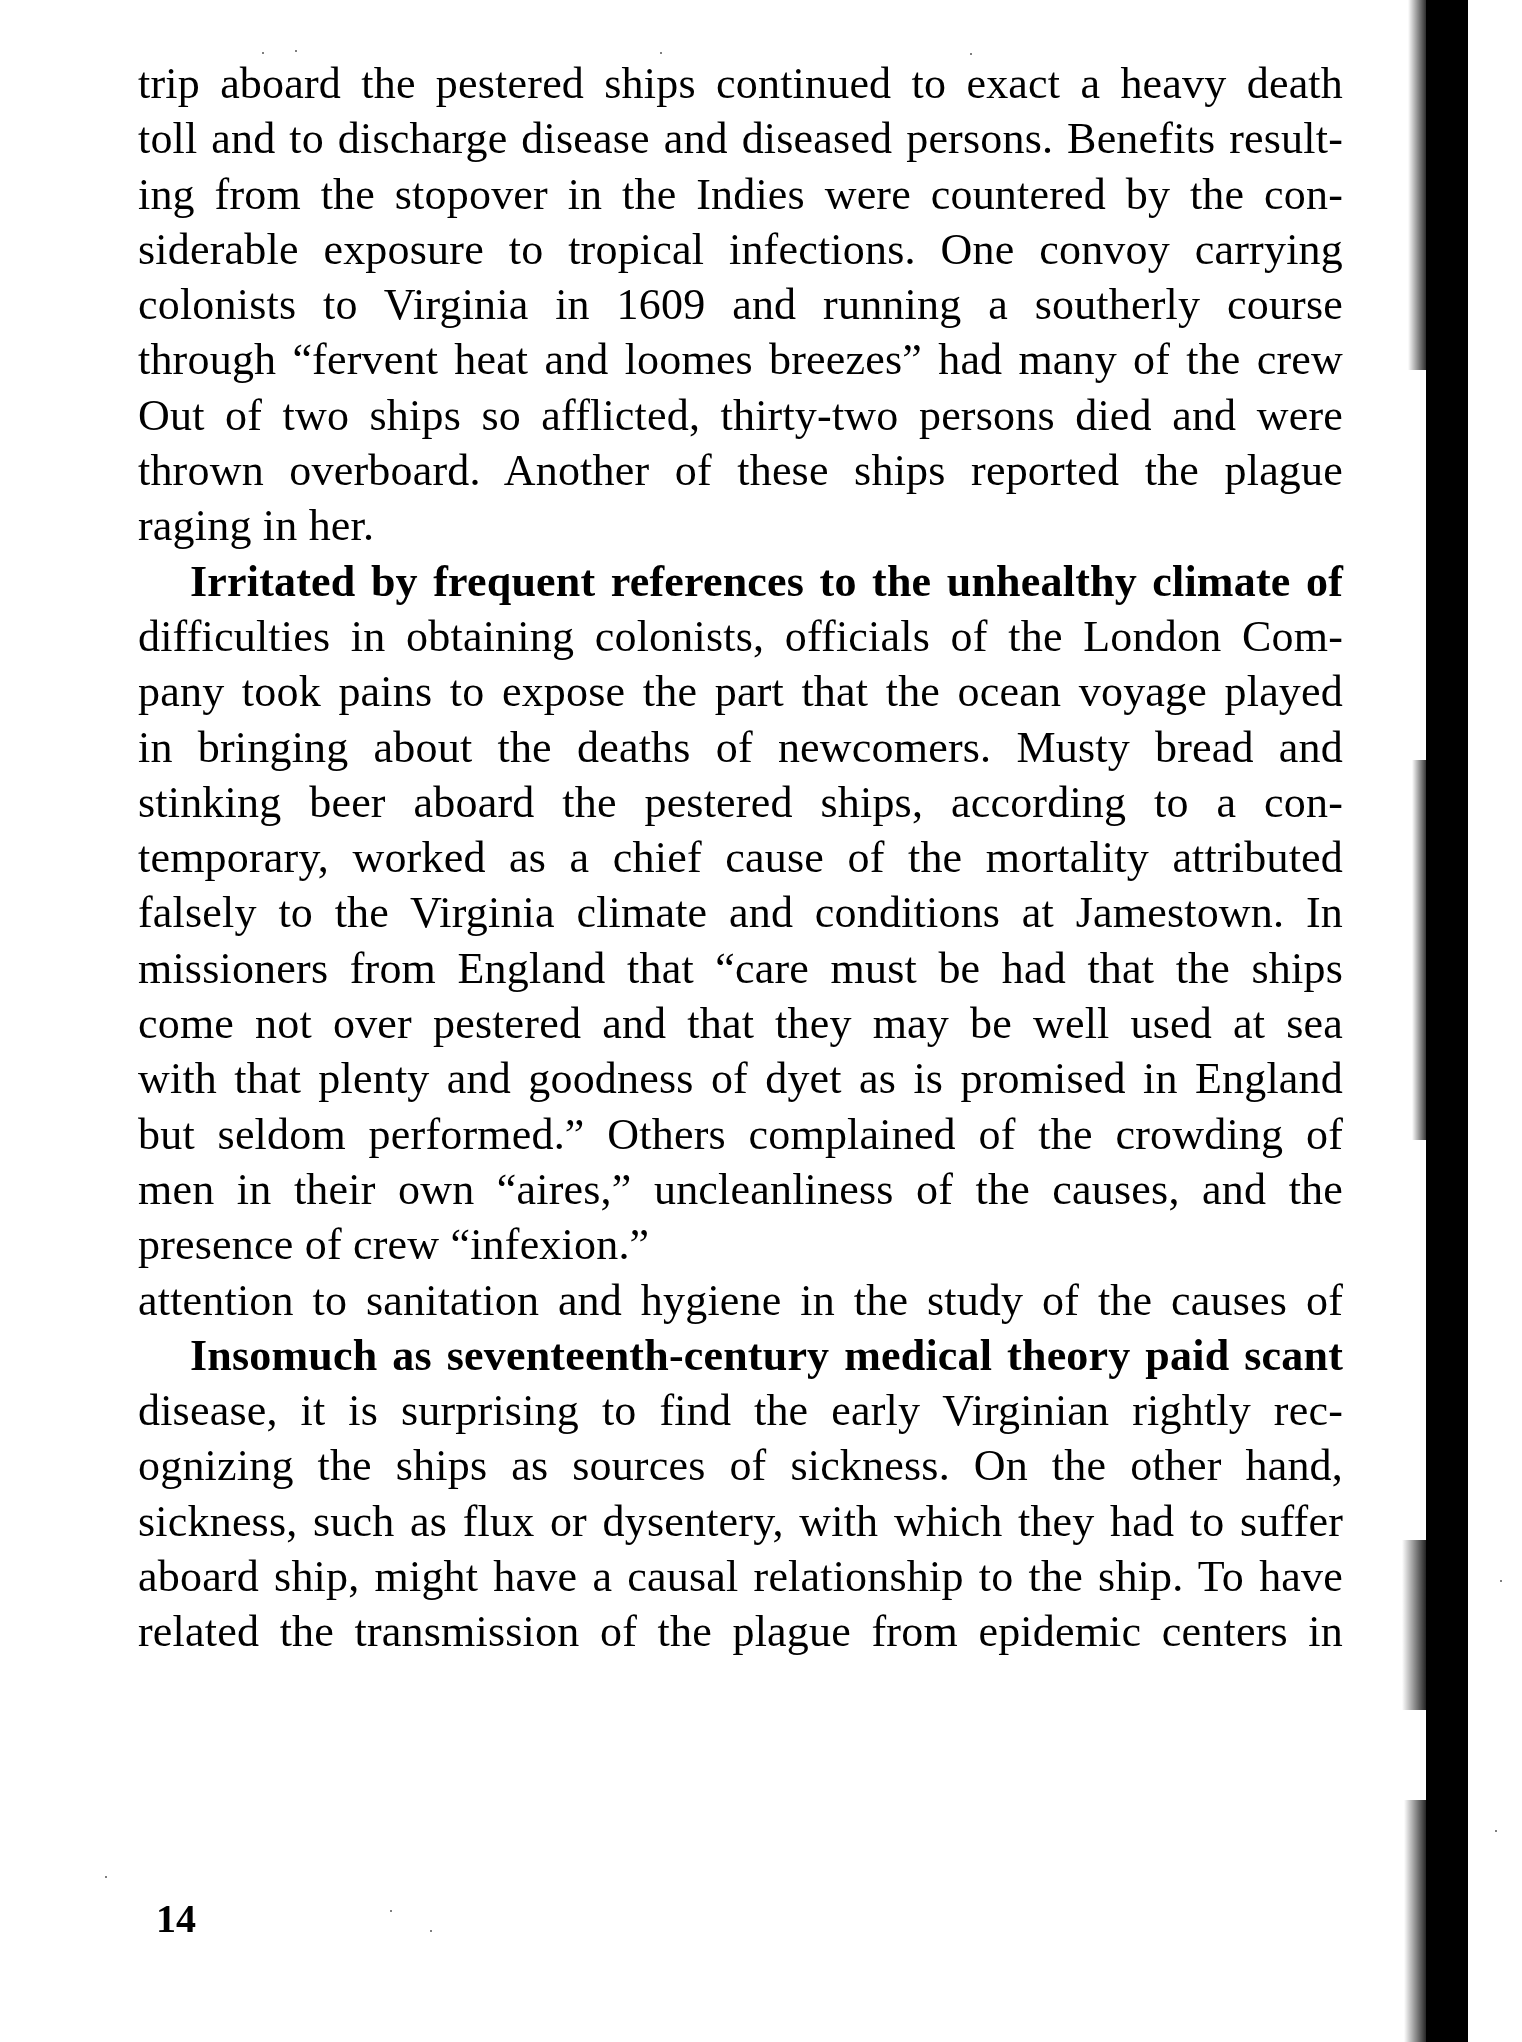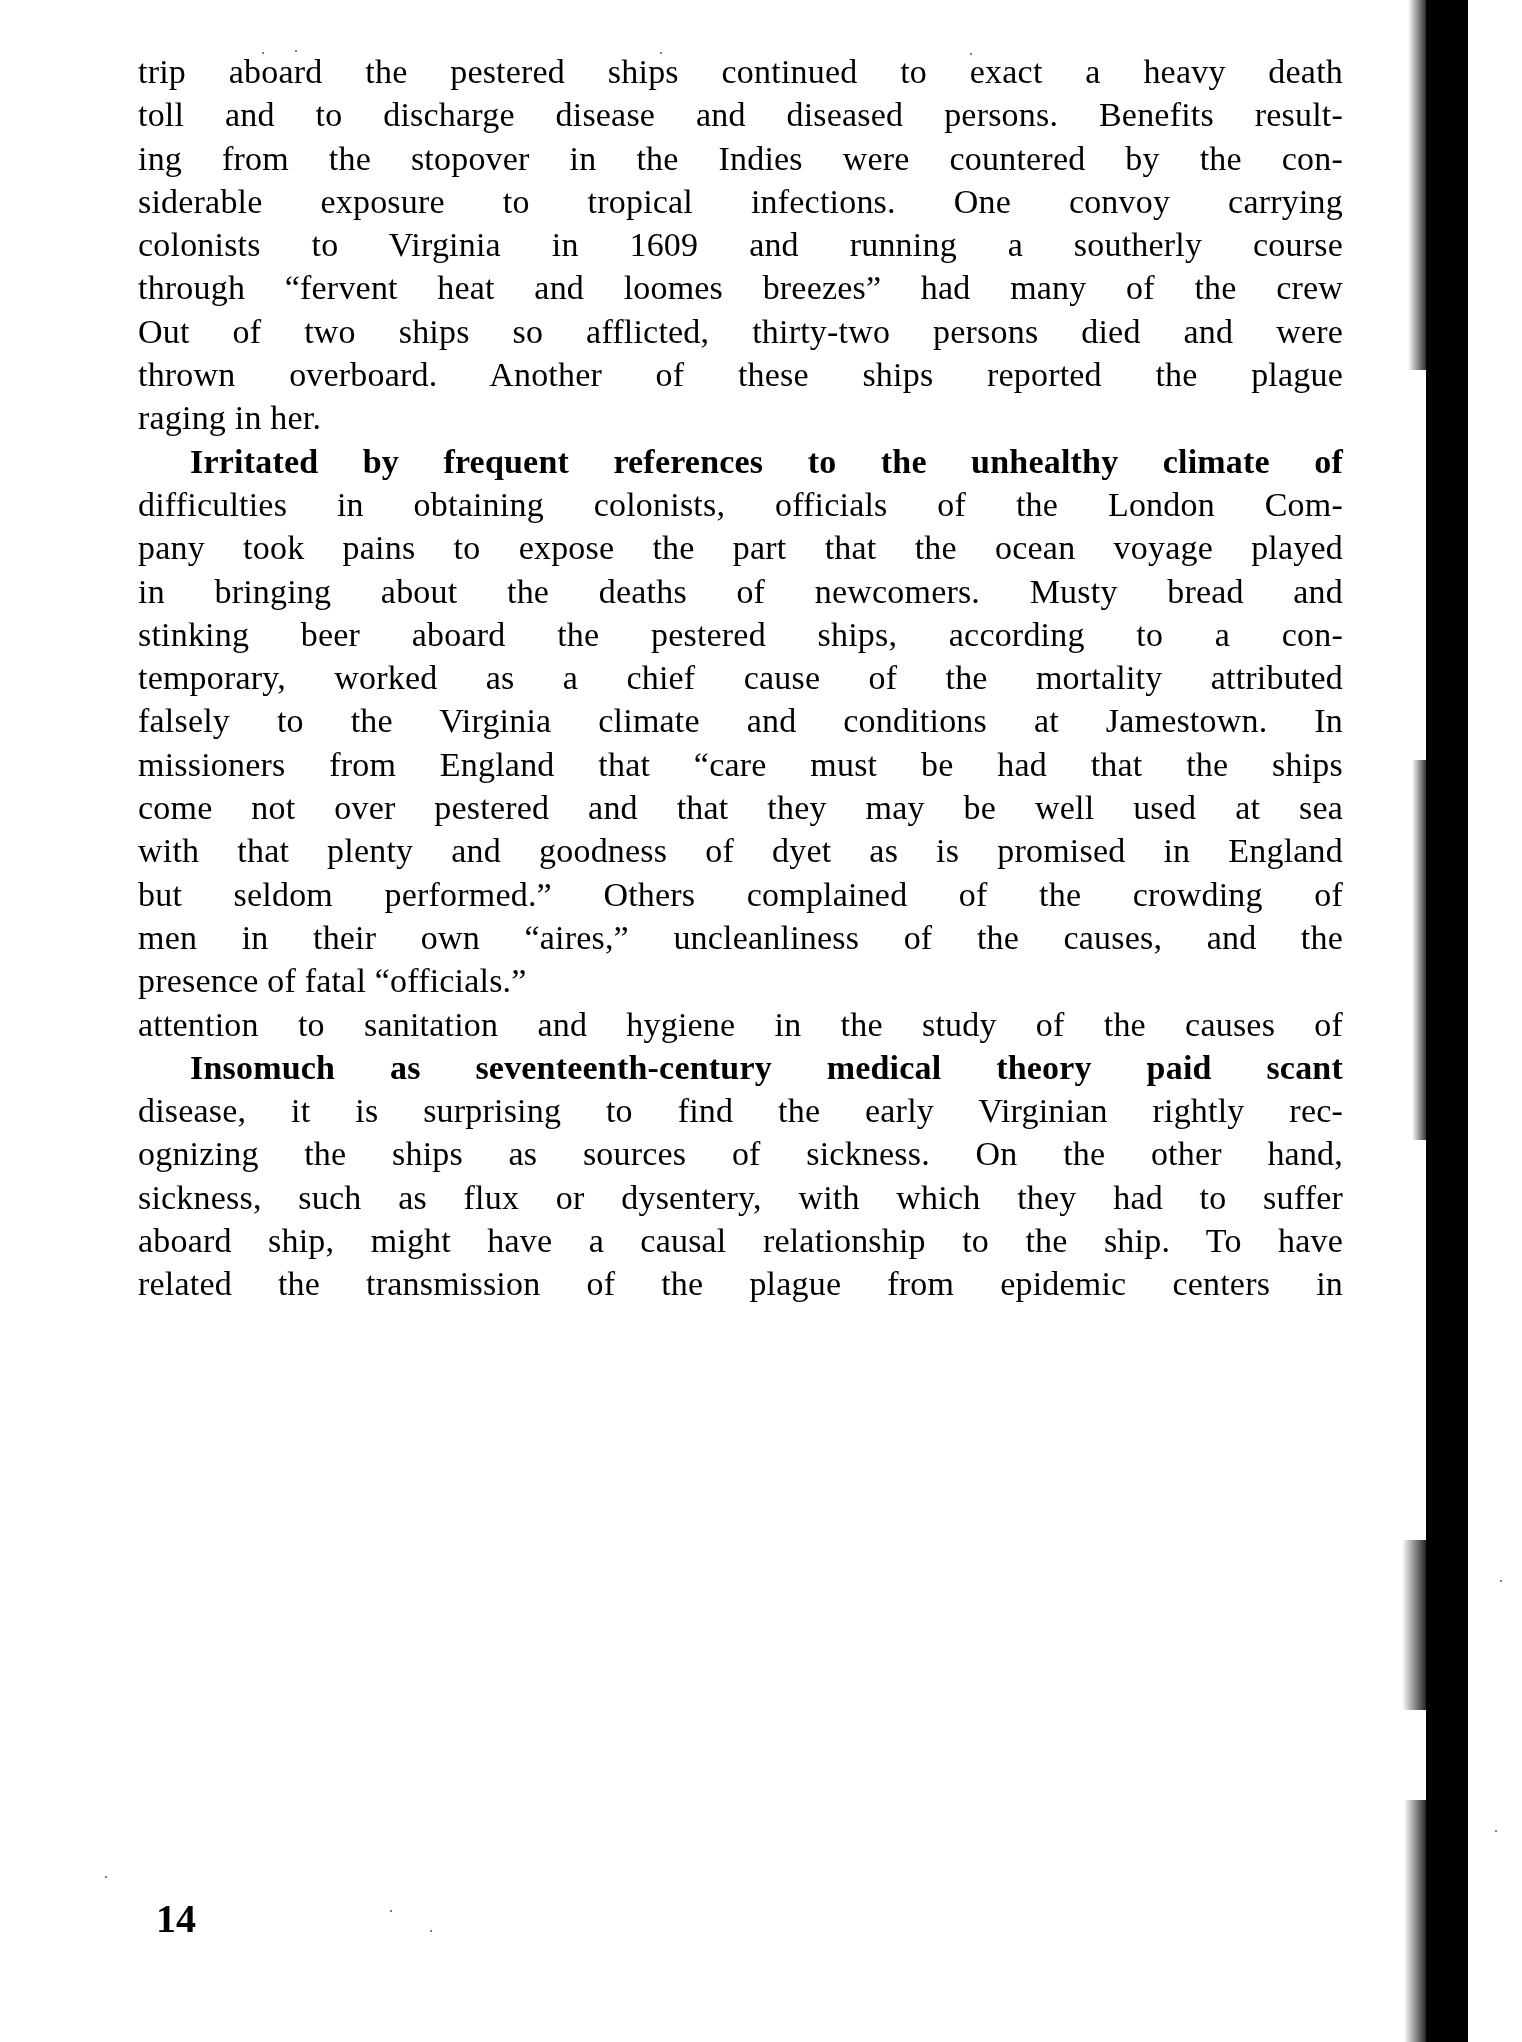--- a/index.html
+++ b/index.html
@@ -26,25 +26,26 @@
     .text-block {
       position: absolute;
       left: 138px;
       top: 50px;
       width: 1205px;
     }
     .line {
       display: block;
       height: 43.3px;
       line-height: 43.3px;
-      font-size: 34px;
+      font-size: 44px;
       white-space: nowrap;
       text-align: justify;
       text-align-last: justify;
       letter-spacing: 0.2px;
+      margin-top: 12px;
     }
     .line.last {
       text-align-last: left;
     }
     .line.indent {
       padding-left: 52px;
       box-sizing: border-box;
       font-weight: bold;
     }
     .page-number {
@@ -107,21 +108,21 @@
     <span class="line">pany took pains to expose the part that the ocean voyage played</span>
     <span class="line">in bringing about the deaths of newcomers. Musty bread and</span>
     <span class="line">stinking beer aboard the pestered ships, according to a con-</span>
     <span class="line">temporary, worked as a chief cause of the mortality attributed</span>
     <span class="line">falsely to the Virginia climate and conditions at Jamestown. In</span>
     <span class="line">missioners from England that “care must be had that the ships</span>
     <span class="line">come not over pestered and that they may be well used at sea</span>
     <span class="line">with that plenty and goodness of dyet as is promised in England</span>
     <span class="line">but seldom performed.” Others complained of the crowding of</span>
     <span class="line">men in their own “aires,” uncleanliness of the causes, and the</span>
-    <span class="line last">presence of fatal “officials.”</span>
+    <span class="line last">presence of crew “infexion.”</span>
 
     <span class="line">attention to sanitation and hygiene in the study of the causes of</span>
     <span class="line indent">Insomuch as seventeenth-century medical theory paid scant</span>
     <span class="line">disease, it is surprising to find the early Virginian rightly rec-</span>
     <span class="line">ognizing the ships as sources of sickness. On the other hand,</span>
     <span class="line">sickness, such as flux or dysentery, with which they had to suffer</span>
     <span class="line">aboard ship, might have a causal relationship to the ship. To have</span>
     <span class="line">related the transmission of the plague from epidemic centers in</span>
   </div>
 

